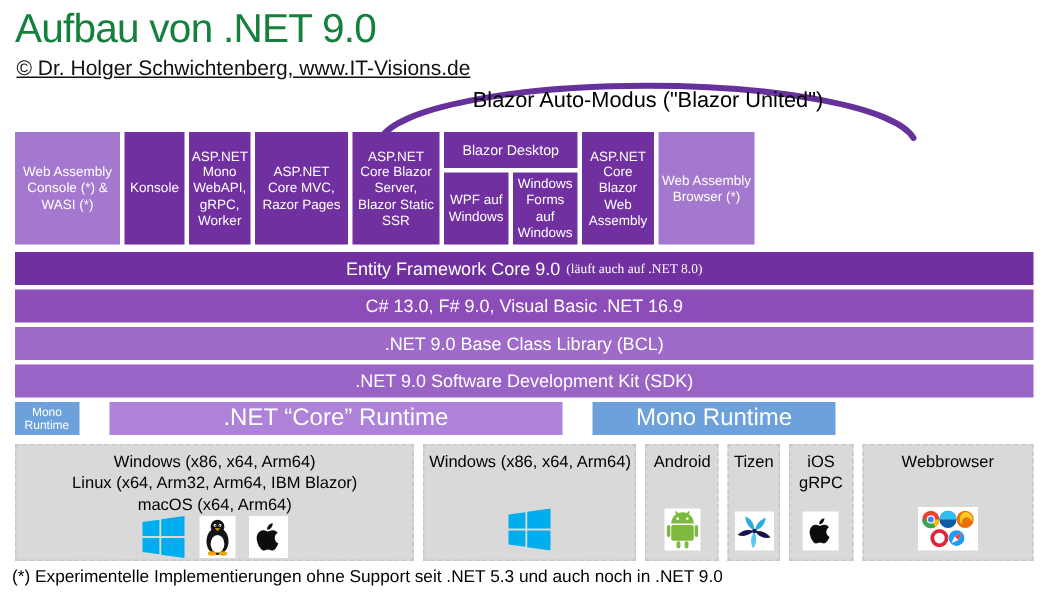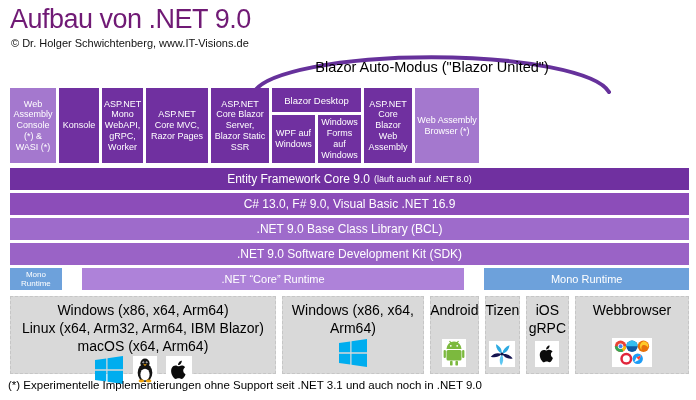--- a/index.html
+++ b/index.html
@@ -1,71 +1,71 @@
 <!DOCTYPE html>
 <html><head>
 <meta charset="utf-8">
 <style>
   html,body{margin:0;padding:0;background:#fff;}
   .stage{
     position:relative;width:696px;height:400px;background:#fff;overflow:hidden;
     font-family:"Liberation Sans", sans-serif; color:#000;
   }
-  .title{position:absolute;left:10px;top:4px;font-size:27px;font-weight:400;color:#701a75;letter-spacing:-0.5px;}
-  .subtitle{position:absolute;left:11px;top:37px;font-size:11px;color:#111;}
+  .title{position:absolute;left:10px;top:4px;font-size:27px;font-weight:400;color:#15803d;letter-spacing:-0.5px;}
+  .subtitle{position:absolute;left:11px;top:37px;font-size:14px;color:#111;text-decoration:underline;}
   .brace-svg{position:absolute;left:240px;top:46px;width:385px;height:48px;}
   .brace-label{position:absolute;left:280px;top:59px;width:304px;text-align:center;font-size:14.5px;color:#000;}
 
   .top-row{position:absolute;left:10px;top:88px;width:679px;height:75px;display:flex;gap:3px;}
   .cell{box-sizing:border-box;display:flex;align-items:center;justify-content:center;
         text-align:center;color:#fff;font-size:9px;line-height:1.2;padding:1px 2px;}
   .dark{background:#7030A0;}
   .light{background:#A478CE;}
   .group{display:flex;flex-direction:column;}
   .group-title{background:#7030A0;color:#fff;font-size:9.5px;height:24px;display:flex;
                align-items:center;justify-content:center;text-align:center;margin-bottom:3px;}
   .group-row{display:flex;gap:3px;flex:1;}
   .group-row .cell{height:auto;}
 
   .bar{position:absolute;left:10px;width:679px;height:22px;display:flex;align-items:center;
        justify-content:center;color:#fff;font-size:12px;gap:4px;text-align:center;}
-  .bar .note{font-size:9px;}
-
-  .runtime-row{position:absolute;left:10px;top:268px;width:679px;height:22px;display:flex;gap:20px;}
+  .bar .note{font-size:9px;font-family:Liberation Serif, serif;}
+
+  .runtime-row{position:absolute;left:10px;top:268px;width:547px;height:22px;display:flex;gap:20px;}
   .rt{box-sizing:border-box;display:flex;align-items:center;justify-content:center;
-      text-align:center;color:#fff;font-size:11px;}
+      text-align:center;color:#fff;font-size:16px;}
   .rt-mono-small{width:54px;background:#6DA1DB;font-size:8px;line-height:1.15;padding:0 4px;}
   .rt-core{width:402px;background:#AE82D9;}
   .rt-mono{width:215px;background:#6DA1DB;}
 
   .platform-row{position:absolute;left:10px;top:296px;width:679px;height:78px;display:flex;gap:6px;}
   .plat{box-sizing:border-box;background:#D9D9D9;border:1px dashed #c6c6c6;display:flex;
         flex-direction:column;align-items:center;justify-content:space-between;
         padding:4px 2px 6px 2px;color:#000;}
-  .plines{font-size:14px;line-height:1.3;text-align:center;}
+  .plines{font-size:11px;line-height:1.3;text-align:center;}
   .icons{display:flex;align-items:flex-end;gap:9px;height:32px;}
   .tile{background:#fff;display:flex;align-items:center;justify-content:center;padding:1px;}
 
   .footnote{position:absolute;left:8px;top:379px;font-size:11.5px;color:#000;}
 </style>
 </head>
 <body>
 
 <div class="stage">
 
   <div class="title">Aufbau von .NET 9.0</div>
   <div class="subtitle">© Dr. Holger Schwichtenberg,  www.IT-Visions.de</div>
 
   <svg class="brace-svg" viewBox="0 0 385 48">
     <path d="M14 46 A 179 40 0 0 1 369 46" fill="none" stroke="#66319B" stroke-width="4" stroke-linecap="round"></path>
   </svg>
   <div class="brace-label">Blazor Auto-Modus ("Blazor United")</div>
 
   <div class="top-row">
-    <div class="cell light" style="width:46px">Web Assembly Console (*) &amp; WASI (*)</div>
+    <div class="cell light" style="width:70px">Web Assembly Console (*) &amp; WASI (*)</div>
     <div class="cell dark" style="width:40px">Konsole</div>
     <div class="cell dark" style="width:41px">ASP.NET Mono WebAPI, gRPC, Worker</div>
     <div class="cell dark" style="width:62px">ASP.NET Core MVC, Razor Pages</div>
     <div class="cell dark" style="width:58px">ASP.NET Core Blazor Server, Blazor Static SSR</div>
 
     <div class="group" style="width:89px">
       <div class="group-title">Blazor Desktop</div>
       <div class="group-row">
         <div class="cell dark" style="flex:1">WPF auf Windows</div>
         <div class="cell dark" style="flex:1">Windows Forms auf Windows</div>
@@ -230,15 +230,15 @@
               <polygon points="26.8,15.7 22.3,17.8 20.2,22.3 24.7,20.2" fill="#fff"></polygon>
               <polygon points="26.8,15.7 24.7,20.2 22.3,17.8" fill="#FF3B30"></polygon>
             </g>
           </svg>
         </span>
       </div>
     </div>
 
   </div>
 
-  <div class="footnote">(*) Experimentelle Implementierungen ohne Support seit .NET 3.1 und auch noch in .NET 9.0</div>
+  <div class="footnote">(*) Experimentelle Implementierungen ohne Support seit .NET 5.3 und auch noch in .NET 9.0</div>
 
 </div>
 
 </body></html>

